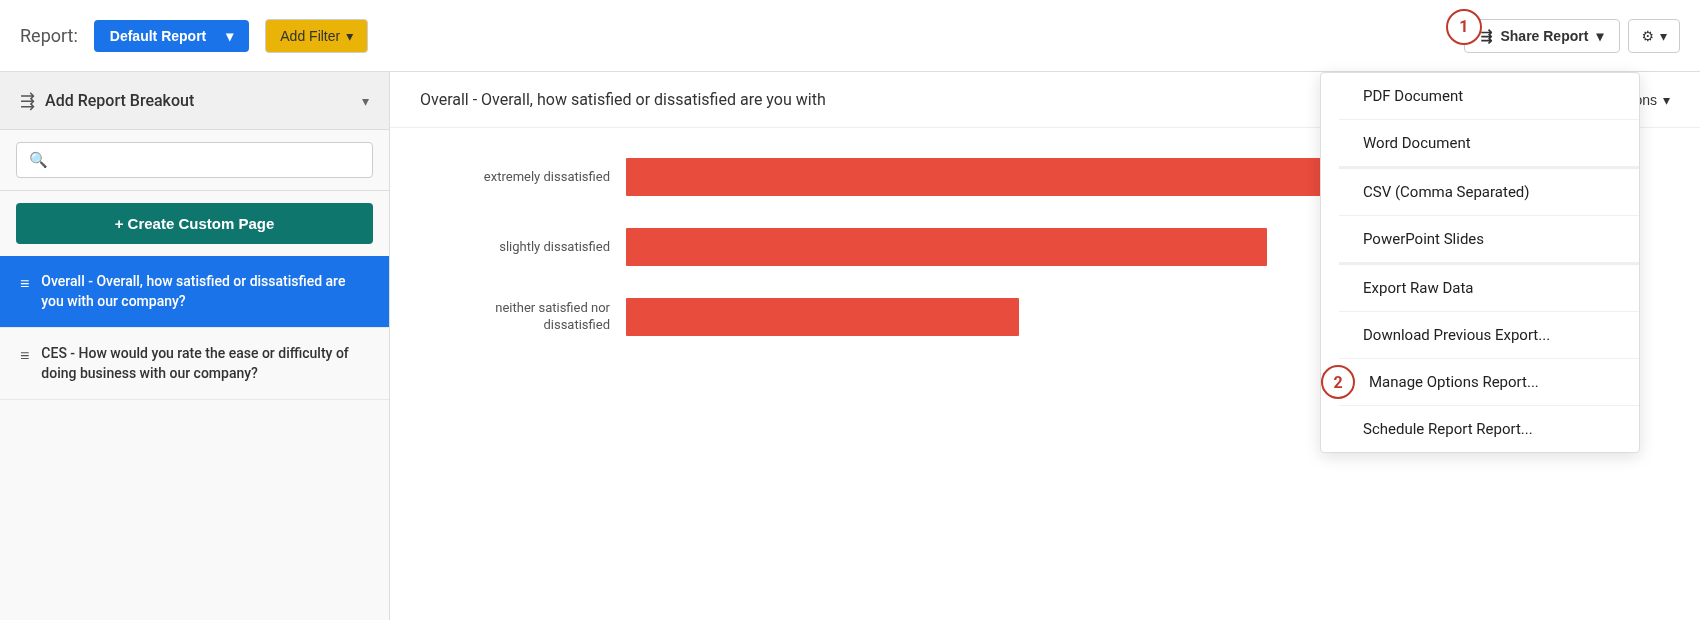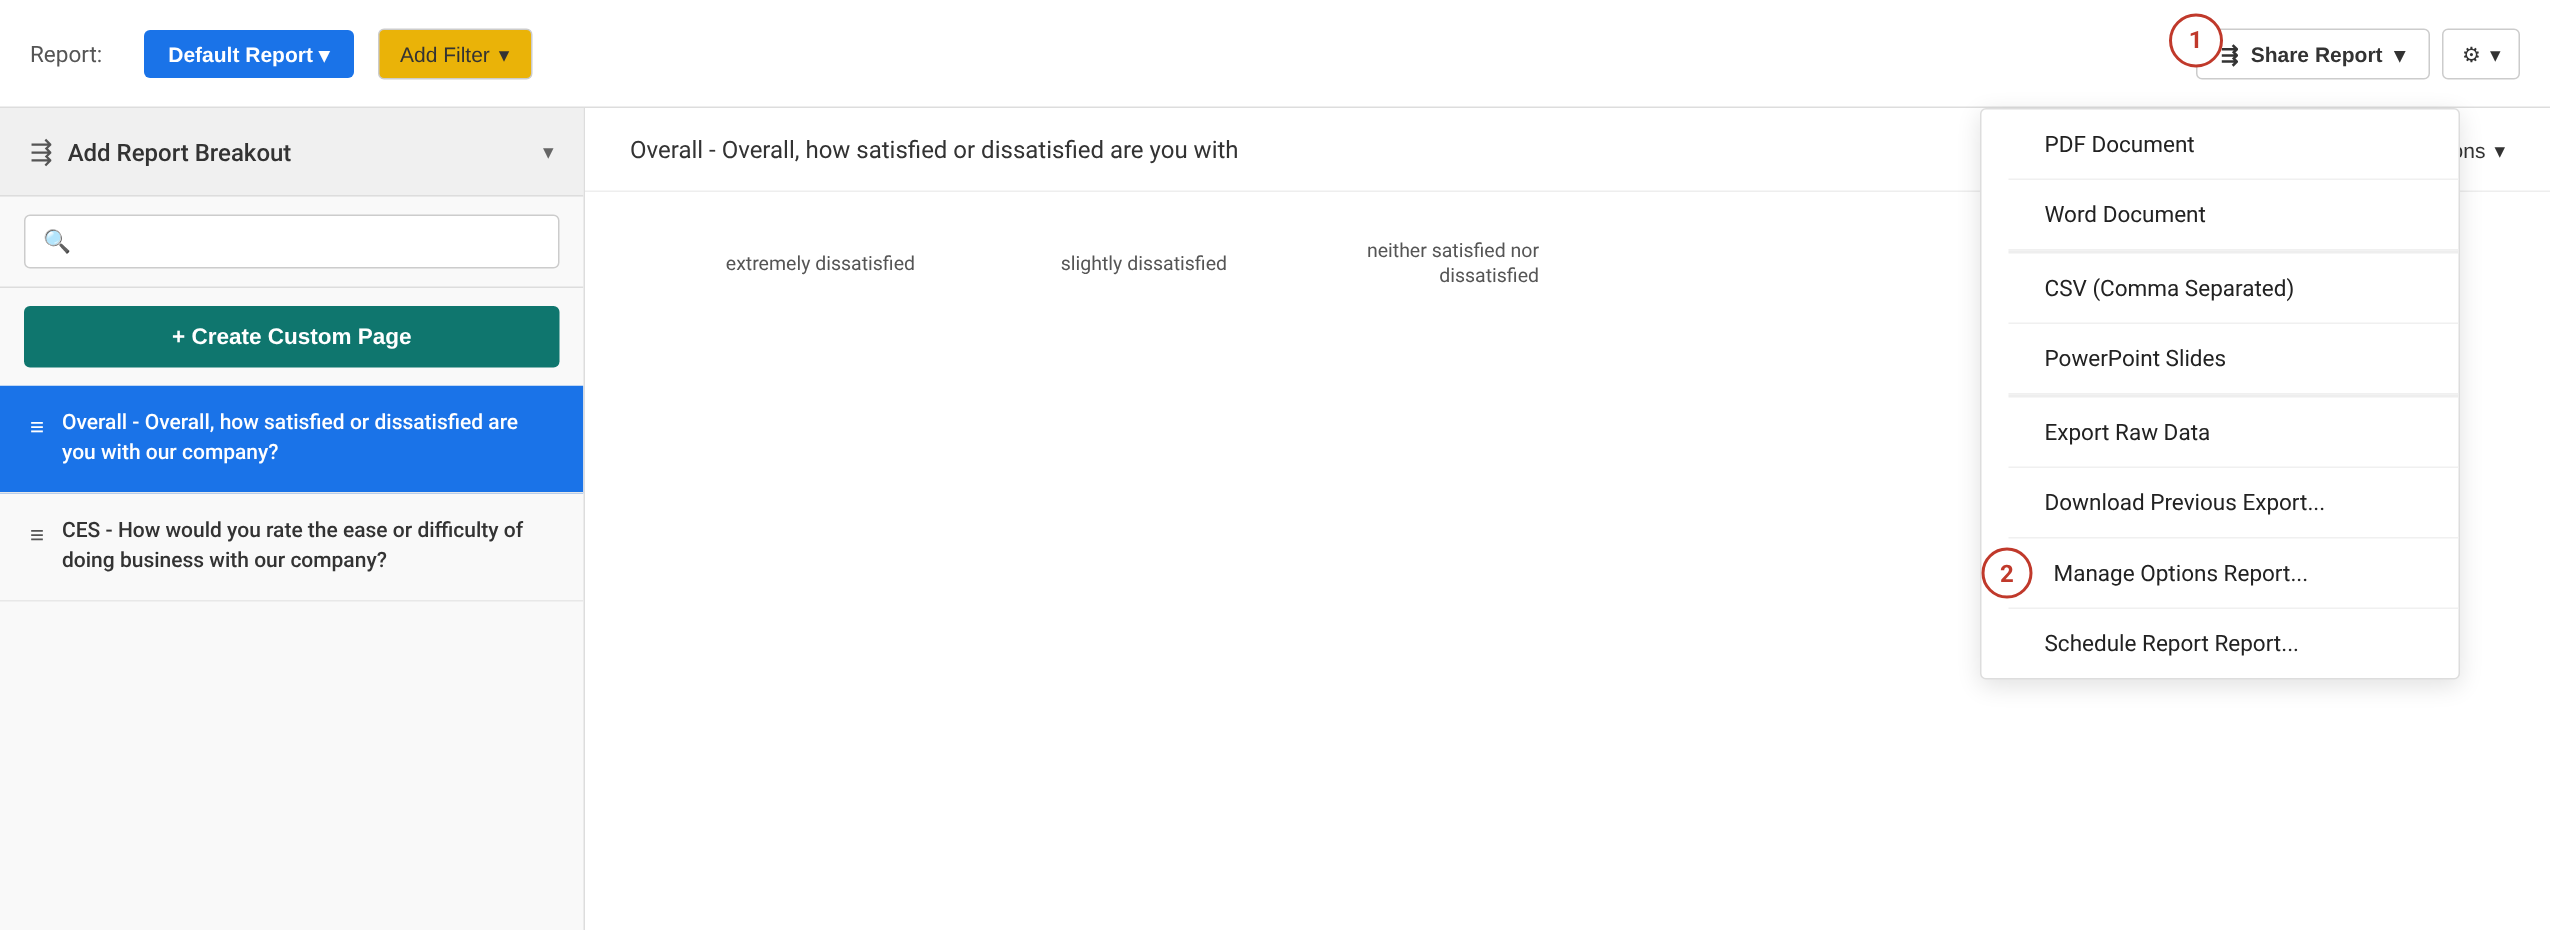--- a/index.html
+++ b/index.html
@@ -5,25 +5,25 @@
     * { box-sizing: border-box; margin: 0; padding: 0; }
     body { font-family: -apple-system, BlinkMacSystemFont, 'Segoe UI', Roboto, sans-serif; background: #f5f5f5; overflow: hidden; }
 
     
     .topbar {
       display: flex; align-items: center; justify-content: space-between;
       background: #fff; border-bottom: 1px solid #ddd;
       padding: 14px 20px; height: 72px;
     }
     .topbar-left { display: flex; align-items: center; gap: 16px; }
-    .report-label { color: #555; font-size: 15px; }
+    .report-label { color: #555; font-size: 18px; }
     .btn-default-report {
       background: #1a73e8; color: #fff; border: none; border-radius: 4px;
       padding: 8px 16px; font-size: 14px; font-weight: 600; cursor: pointer;
-      display: flex; align-items: center; gap: 4px; margin-left: 12px;
+      display: flex; align-items: center; gap: 20px;
     }
     .btn-add-filter {
       background: #eab308; color: #333; border: 1px solid #ccc; border-radius: 4px;
       padding: 8px 14px; font-size: 14px; cursor: pointer;
       display: flex; align-items: center; gap: 6px;
     }
     .topbar-right { display: flex; align-items: center; gap: 8px; position: relative; }
 
     
     .circle-badge {
@@ -101,21 +101,21 @@
       display: flex; align-items: center; justify-content: space-between;
     }
     .content-title { font-size: 16px; color: #333; font-weight: 400; }
     .options-btn {
       display: flex; align-items: center; gap: 6px; background: none; border: none;
       color: #333; font-size: 14px; cursor: pointer; font-weight: 500;
     }
 
     
     .chart-area { padding: 30px 40px; }
-    .chart-bars { display: flex; flex-direction: row; gap: 12px; }
+    .chart-bars { display: flex; flex-direction: column; gap: 32px; }
     .chart-row { display: flex; align-items: center; gap: 16px; }
     .bar-label { width: 180px; text-align: right; font-size: 13px; color: #555; flex-shrink: 0; line-height: 1.3; }
     .bar-container { flex: 1; height: 38px; background: transparent; position: relative; }
     .bar-fill { height: 100%; background: #e74c3c; border-radius: 1px; }
 
     
     .dropdown-menu {
       position: absolute; top: 72px; right: 60px; background: #fff;
       border: 1px solid #ddd; border-radius: 4px; box-shadow: 0 4px 16px rgba(0,0,0,0.12);
       width: 320px; z-index: 100; padding-left: 18px;

